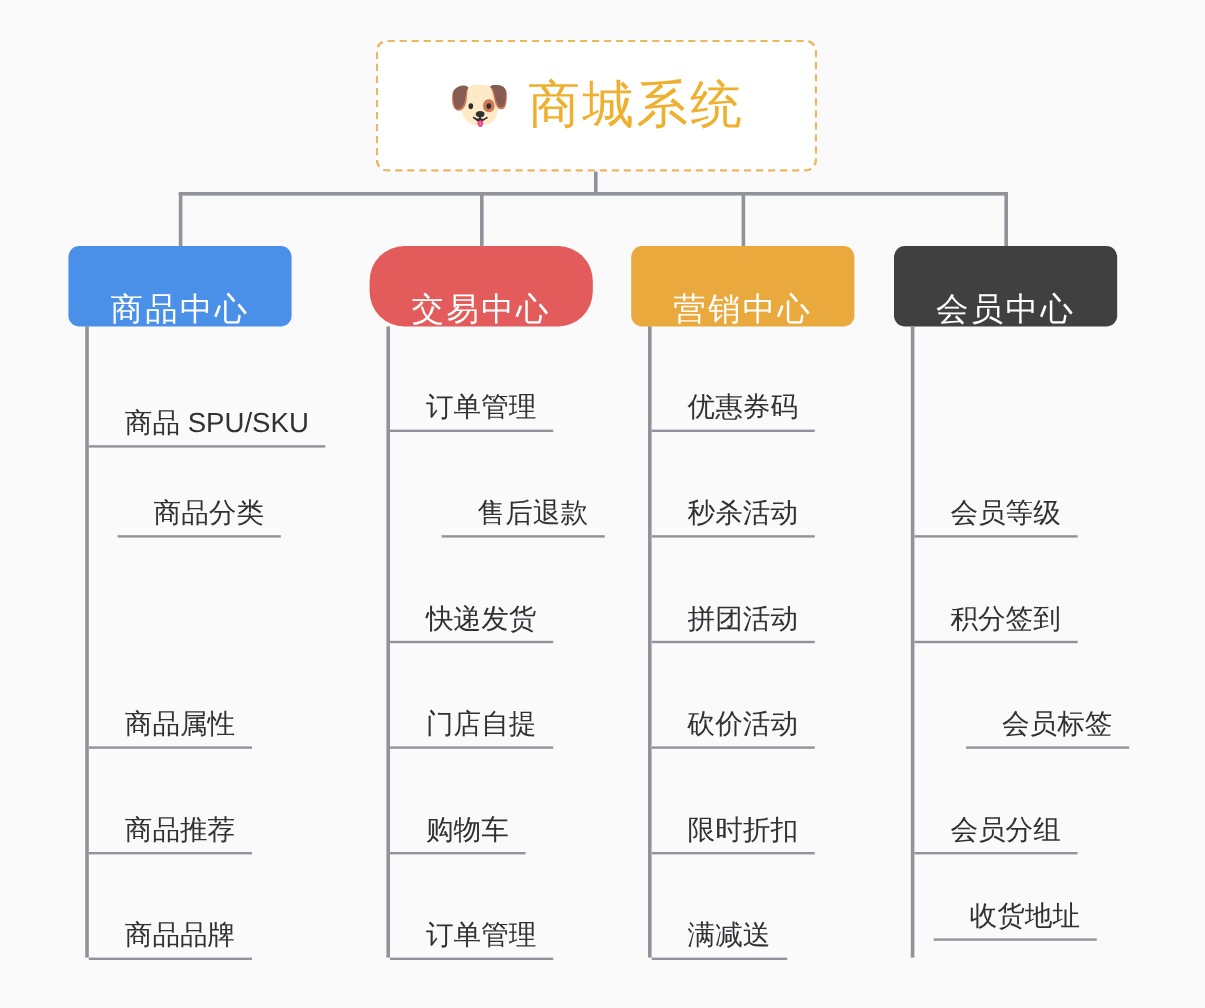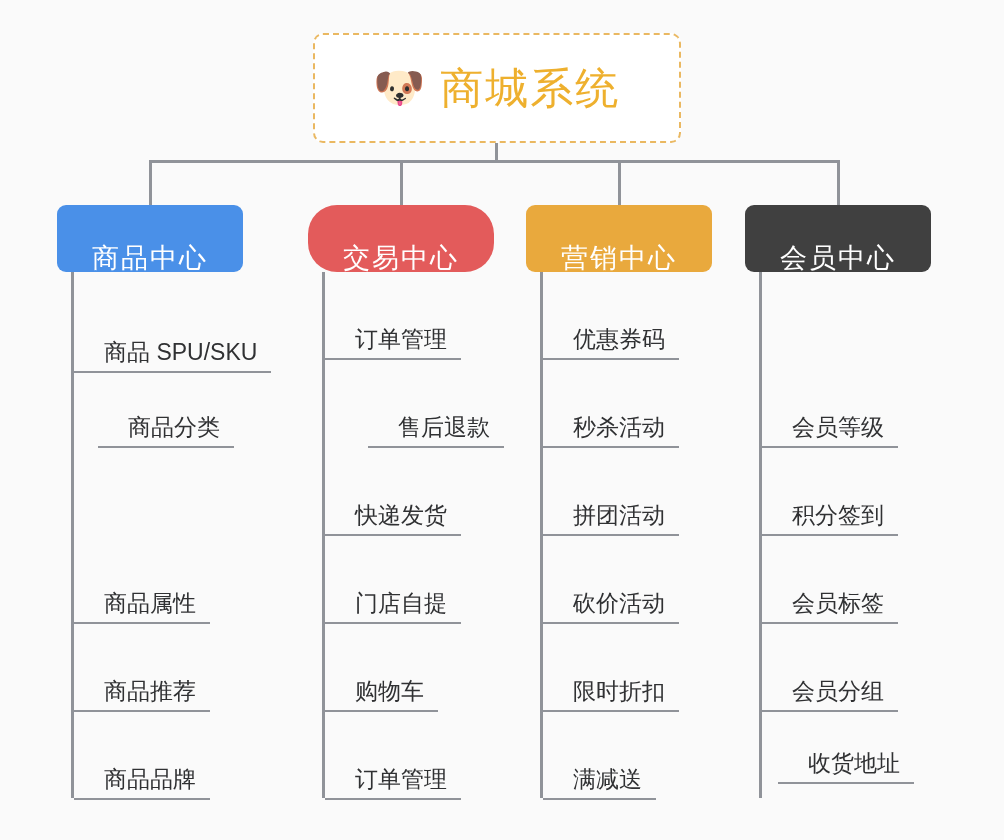--- a/index.html
+++ b/index.html
@@ -211,21 +211,21 @@
         <span class="category-label">会员中心</span>
       </div>
       <div class="leaf-column" style="left: 759px; width: 230px; height: 528px;">
         <div class="leaf-trunk" style="height: 526px;"></div>
         <div class="leaf-item" style="top: 88px;">
           <span class="leaf-text">会员等级</span>
         </div>
         <div class="leaf-item" style="top: 176px;">
           <span class="leaf-text">积分签到</span>
         </div>
-        <div class="leaf-item" style="top: 264px;">
+        <div class="leaf-item" style="top: 264px; padding-left: 43px;">
           <span class="leaf-text">会员标签</span>
         </div>
         <div class="leaf-item" style="top: 352px;">
           <span class="leaf-text">会员分组</span>
         </div>
         <div class="leaf-item" style="top: 424px; margin-left: 16px;">
           <span class="leaf-text">收货地址</span>
         </div>
       </div>
     </div>

